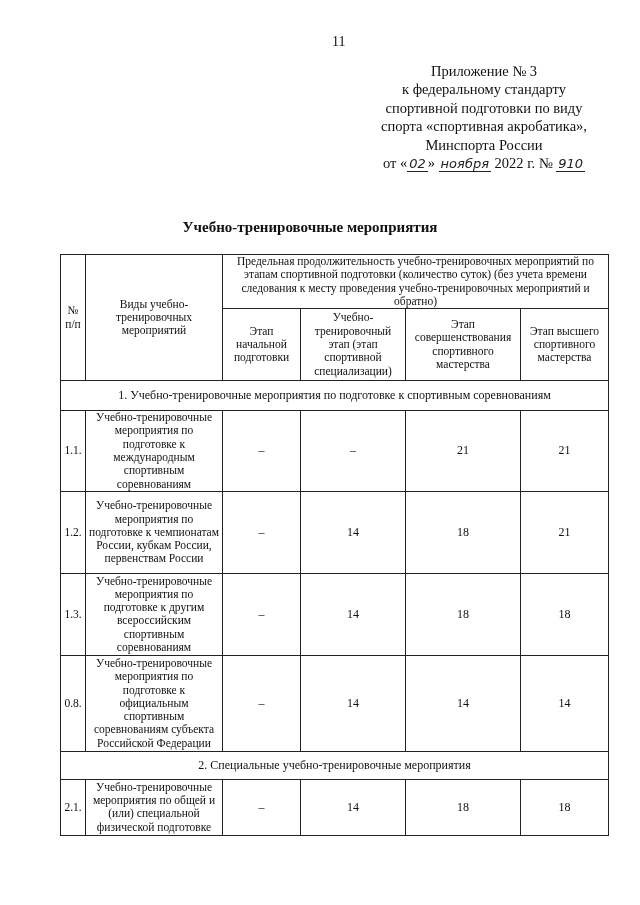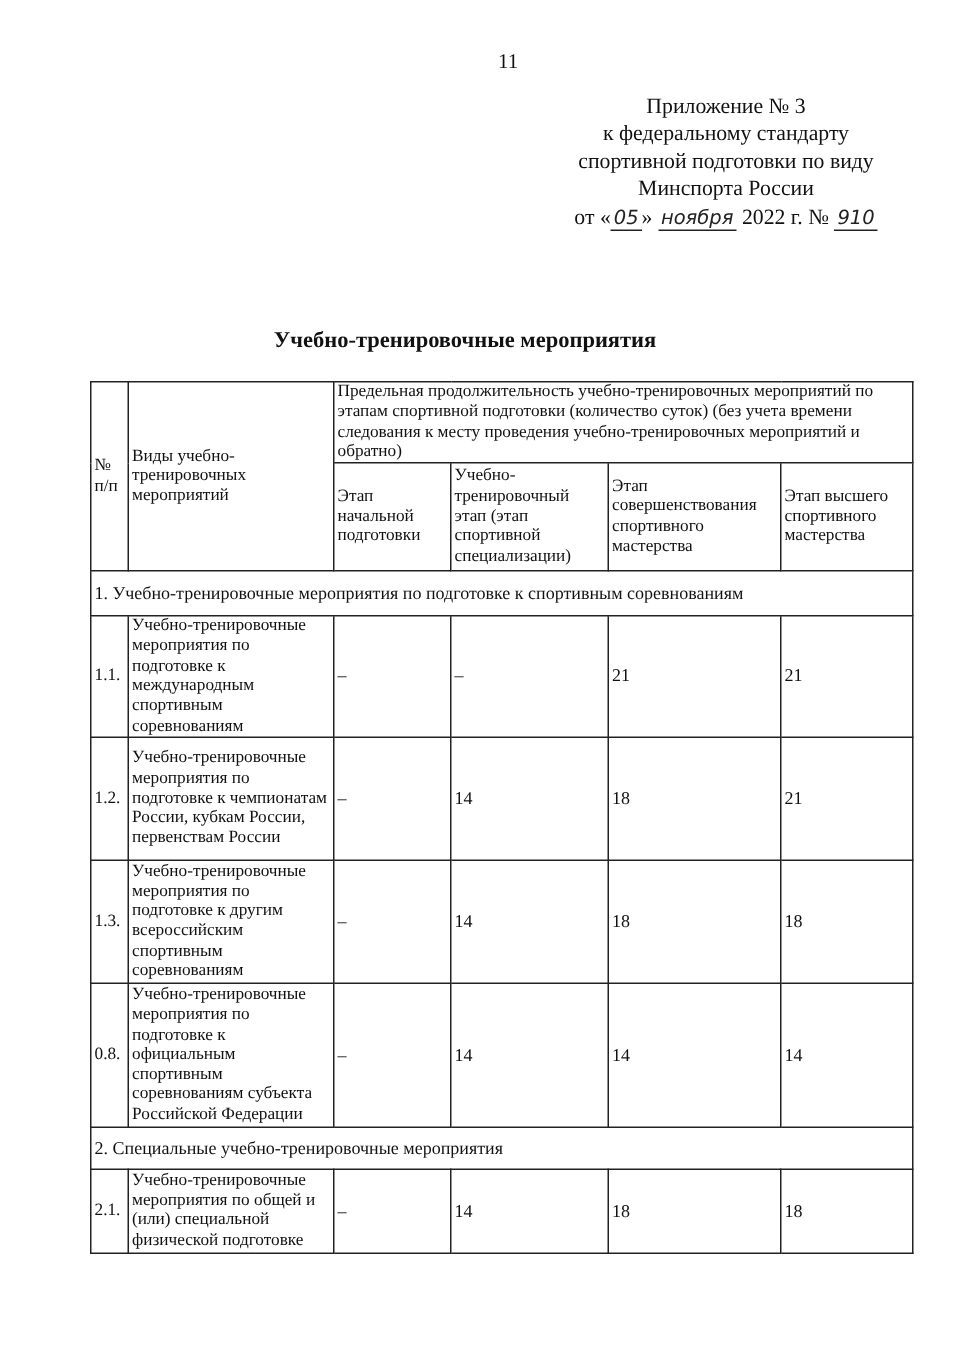--- a/index.html
+++ b/index.html
@@ -7,38 +7,39 @@
          font-family: "Liberation Serif", "DejaVu Serif", serif; color: #111; }
   .page-number { position: absolute; left: 332px; top: 34px; font-size: 14px; }
   .appendix { position: absolute; left: 360px; top: 62px; width: 248px; text-align: center;
               font-size: 14.5px; line-height: 18.4px; }
   .appendix .sig { font-family: "DejaVu Sans", sans-serif; font-style: italic; font-size: 13px;
                    border-bottom: 1px solid #222; padding: 0 2px; color: #222; }
   .doc-title { position: absolute; left: 0; width: 620px; top: 219px; text-align: center;
                font-weight: bold; font-size: 15px; }
   table.main { position: absolute; left: 60px; top: 254px; border-collapse: collapse;
                table-layout: fixed; width: 548px; font-size: 11.5px; line-height: 13.3px; }
-  table.main td { border: 1.3px solid #222; vertical-align: middle; padding: 0 2px; }
+  table.main td { border: 1.3px solid #222; text-align: center; vertical-align: middle; padding: 0 2px; }
   td.num { font-size: 11.5px; padding: 0 1px; }
   td.name { padding: 0 2px; }
   td.val { font-size: 12px; }
   td.section { font-size: 12px; }
 </style>
 </head>
 <body>
 
 <div class="page-number">11</div>
 
 <div class="appendix">
   <div>Приложение № 3</div>
   <div>к федеральному стандарту</div>
   <div>спортивной подготовки по виду</div>
+  <div>спорта «спортивная акробатика»,</div>
   <div>Минспорта России</div>
   <div>
-    <span>от «</span><span class="sig">05</span><span>»</span>
+    <span>от «</span><span class="sig">02</span><span>»</span>
     <span class="sig">ноября</span>
     <span>2022 г. №</span>
     <span class="sig">910</span>
   </div>
 </div>
 
 <div class="doc-title">Учебно-тренировочные мероприятия</div>
 
 <table class="main">
   <colgroup>

